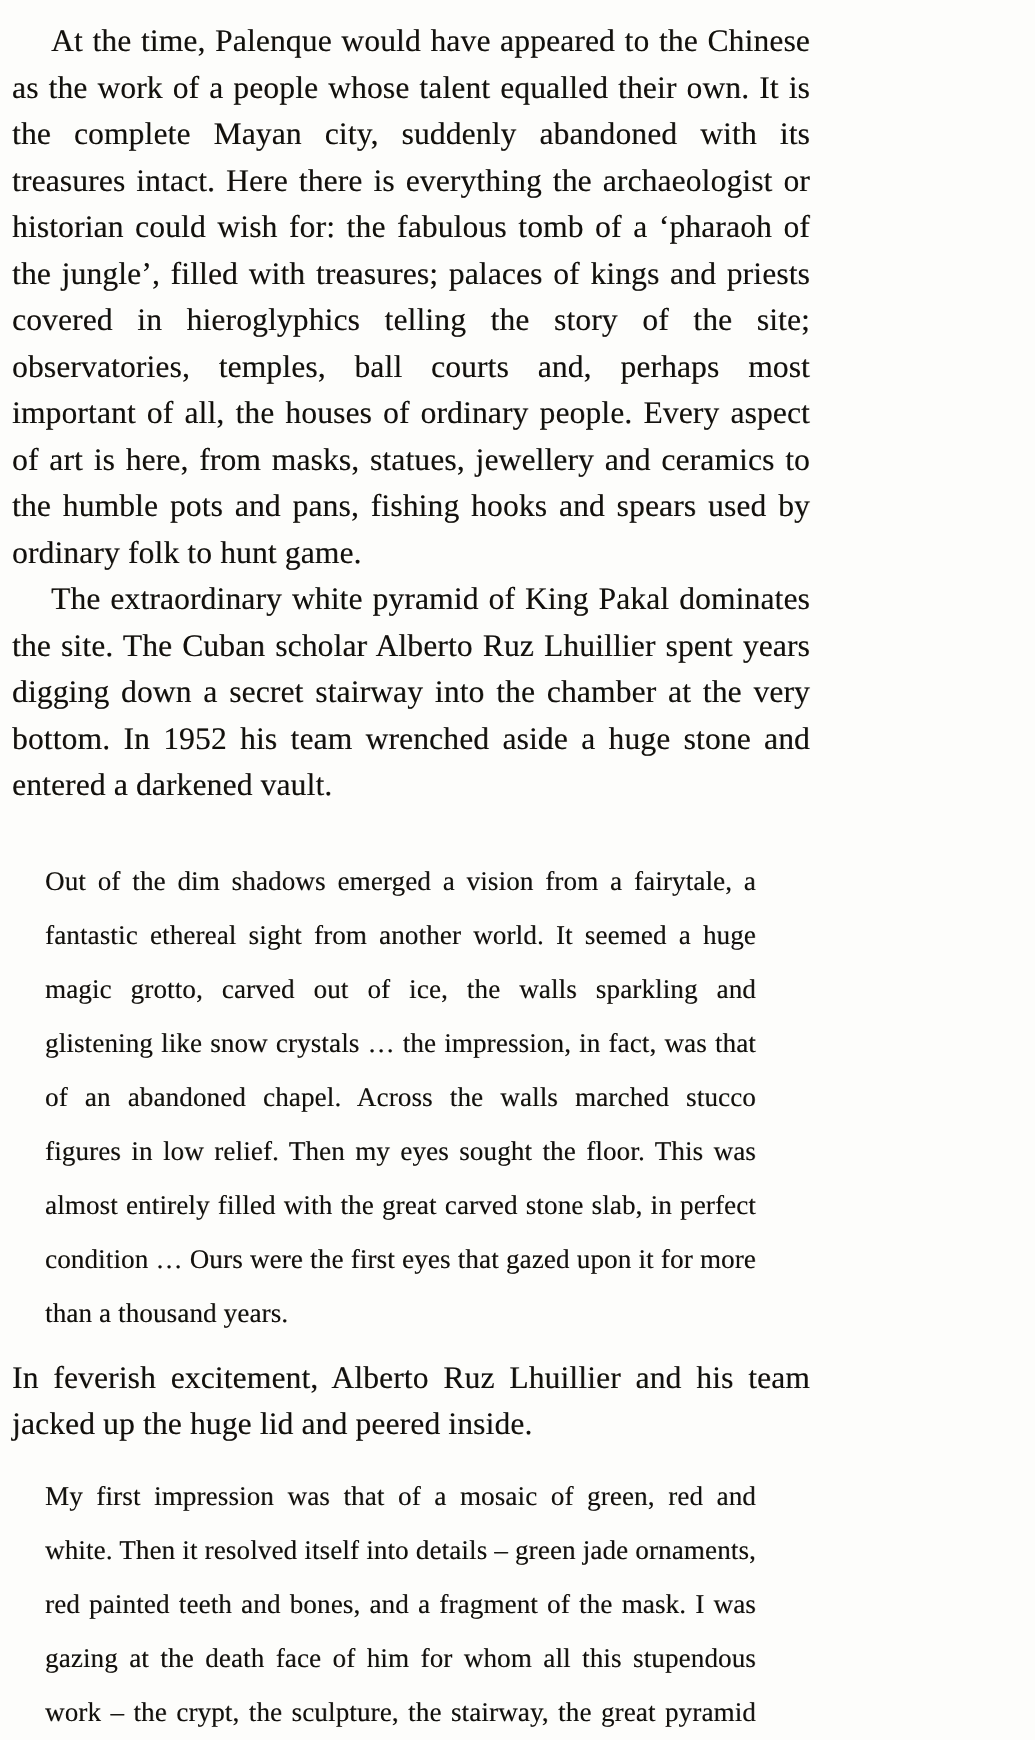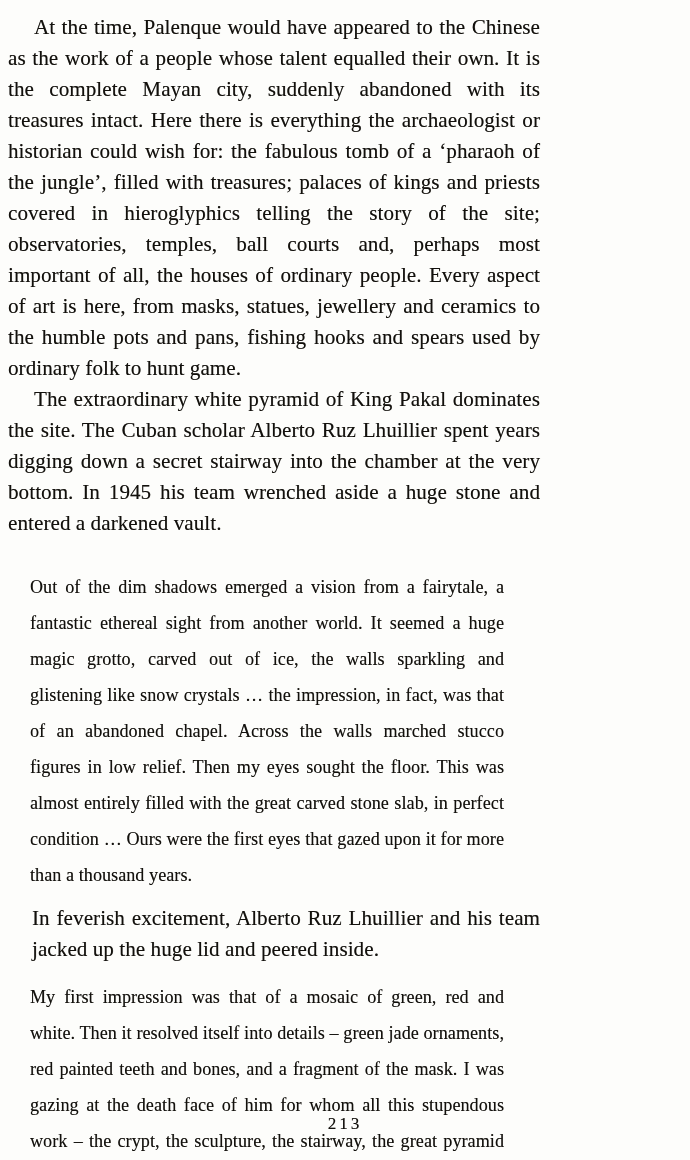--- a/index.html
+++ b/index.html
@@ -29,21 +29,20 @@
     font-size: 21px;
     line-height: 31px;
     text-align: justify;
     letter-spacing: 0.1px;
   }
   .body-para.indent {
     text-indent: 26px;
   }
   .body-para.after-quote {
     margin-top: 10px;
-    margin-left: 24px;
   }
   .quote {
     margin: 30px 36px 0 22px;
     font-size: 18px;
     line-height: 36px;
     text-align: justify;
     letter-spacing: 0.1px;
   }
   .quote.second {
     margin-top: 14px;
@@ -63,23 +62,22 @@
     letter-spacing: 3px;
   }
 </style>
 </head>
 <body>
 
 <div class="page">
 
   <p class="body-para indent">At the time, Palenque would have appeared to the Chinese as the work of a people whose talent equalled their own. It is the complete Mayan city, suddenly abandoned with its treasures intact. Here there is everything the archaeologist or historian could wish for: the fabulous tomb of a ‘pharaoh of the jungle’, filled with treasures; palaces of kings and priests covered in hieroglyphics telling the story of the site; observatories, temples, ball courts and, perhaps most important of all, the houses of ordinary people. Every aspect of art is here, from masks, statues, jewellery and ceramics to the humble pots and pans, fishing hooks and spears used by ordinary folk to hunt game.</p>
 
-  <p class="body-para indent">The extraordinary white pyramid of King Pakal dominates the site. The Cuban scholar Alberto Ruz Lhuillier spent years digging down a secret stairway into the chamber at the very bottom. In 1945 his team wrenched aside a huge stone and entered a darkened vault.</p>
+  <p class="body-para indent">The extraordinary white pyramid of King Pakal dominates the site. The Cuban scholar Alberto Ruz Lhuillier spent years digging down a secret stairway into the chamber at the very bottom. In 1952 his team wrenched aside a huge stone and entered a darkened vault.</p>
 
   <blockquote class="quote">Out of the dim shadows emerged a vision from a fairytale, a fantastic ethereal sight from another world. It seemed a huge magic grotto, carved out of ice, the walls sparkling and glistening like snow crystals … the impression, in fact, was that of an abandoned chapel. Across the walls marched stucco figures in low relief. Then my eyes sought the floor. This was almost entirely filled with the great carved stone slab, in perfect condition … Ours were the first eyes that gazed upon it for more than a thousand years.</blockquote>
 
   <p class="body-para after-quote">In feverish excitement, Alberto Ruz Lhuillier and his team jacked up the huge lid and peered inside.</p>
 
   <blockquote class="quote second"><span>My first impression was that of a mosaic of green, red and white. Then it resolved itself into details – green jade ornaments, red painted teeth and bones, and a fragment of the mask. I was gazing at the death face of him for whom all this stupendous work – the crypt, the sculpture, the stairway, the great pyramid with its crowning temple – had been built … This, then, was a sarcophagus, the first ever found in a Mayan pyramid.</span><sup>13</sup></blockquote>
 
-  <div class="page-number">213</div>
 
 </div>
 
 </body></html>

